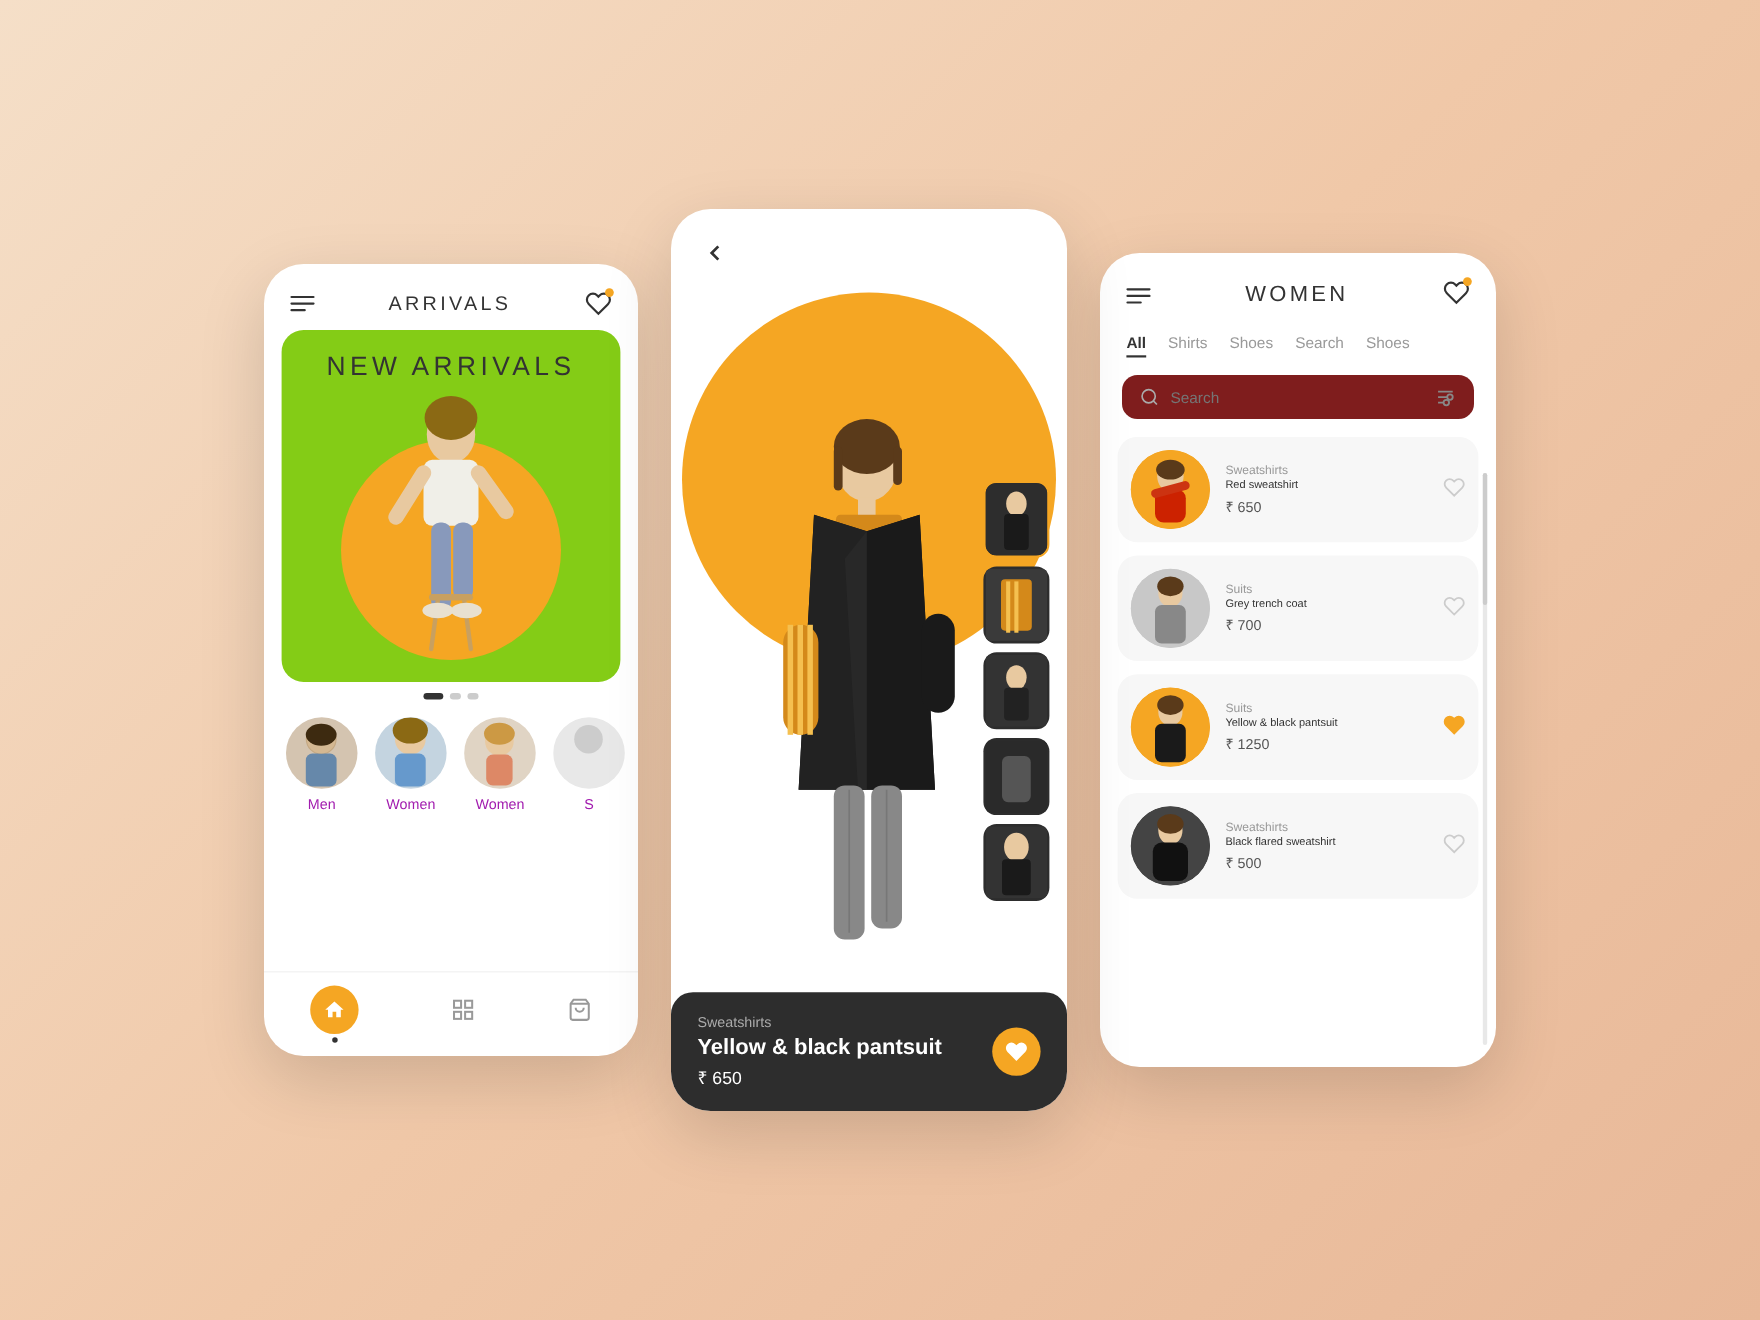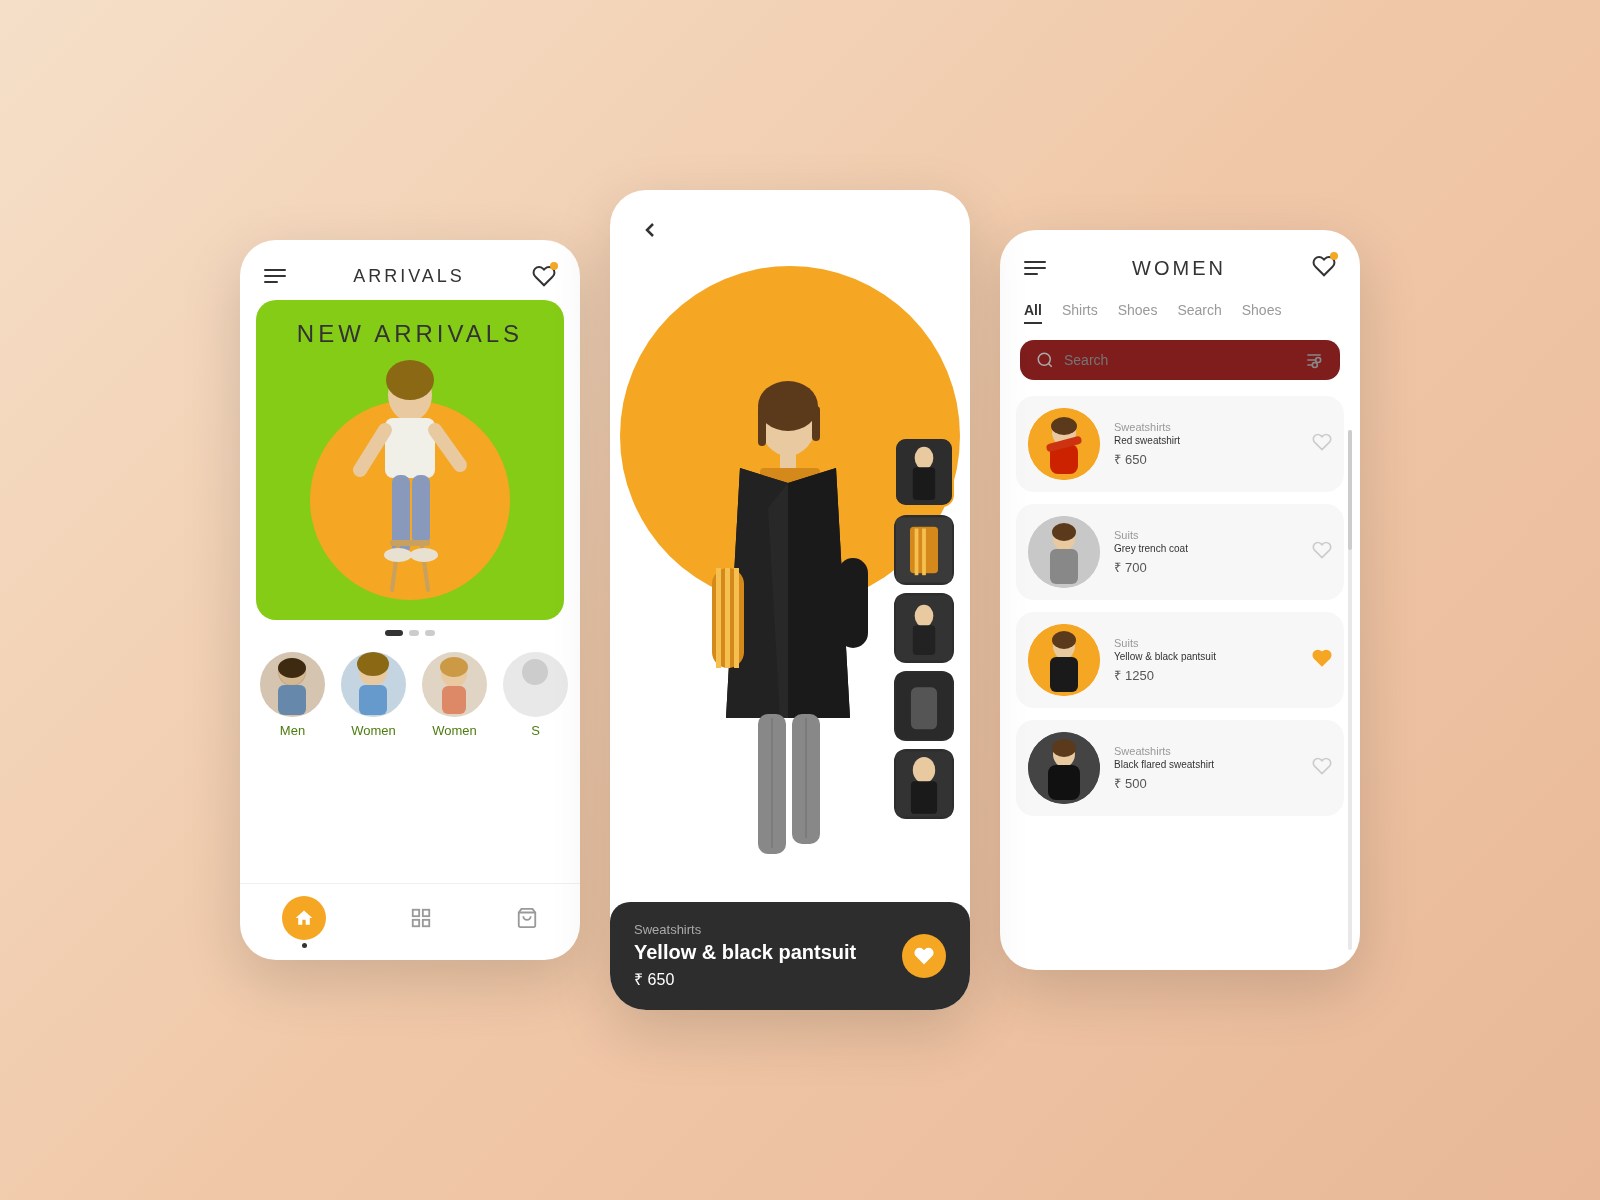--- a/index.html
+++ b/index.html
@@ -181,21 +181,21 @@
       border-radius: 50%;
       background: #e8e8e8;
       overflow: hidden;
       display: flex;
       align-items: center;
       justify-content: center;
     }
 
     .category-label {
       font-size: 13px;
-      color: #4d7c0f;
+      color: #a21caf;
     }
 
     .bottom-nav {
       display: flex;
       justify-content: space-around;
       align-items: center;
       padding: 12px 0 20px;
       margin-top: auto;
       border-top: 1px solid #f0f0f0;
     }

